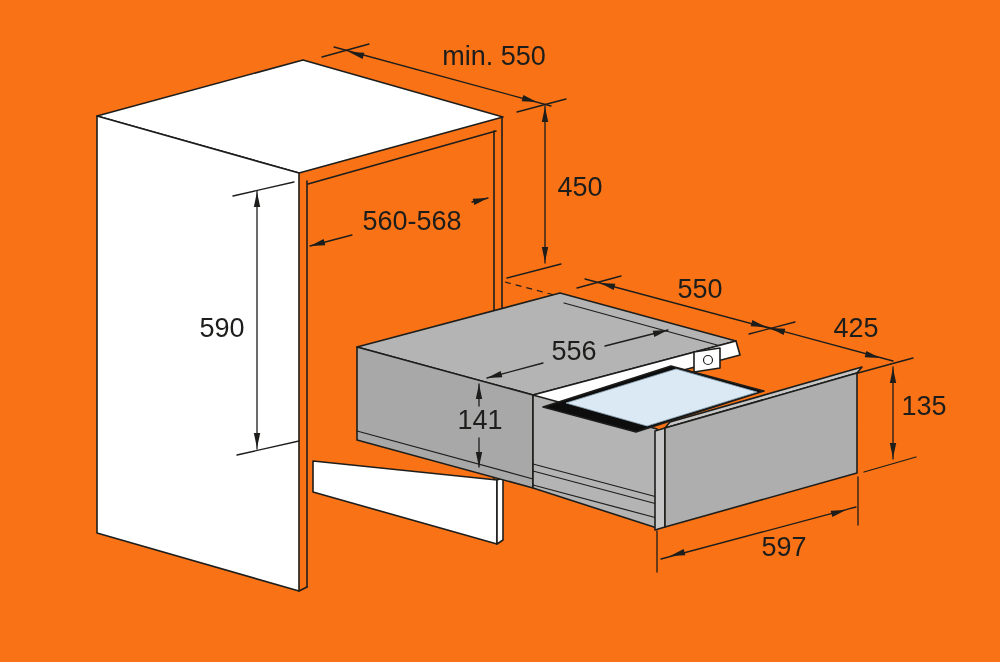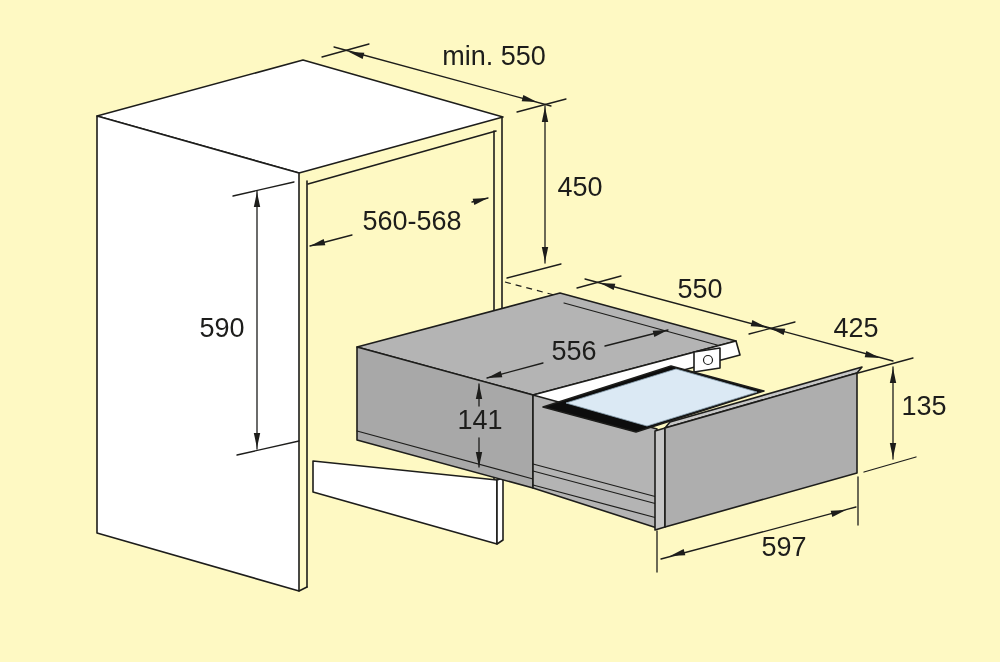--- a/index.html
+++ b/index.html
@@ -1,16 +1,16 @@
 <!DOCTYPE html>
 <html><head>
 <meta charset="utf-8">
 <style>
   html,body{margin:0;padding:0;background:#ffffff;}
-  .stage{position:relative;width:1000px;height:662px;background:#fef9c3;overflow:hidden;
+  .stage{position:relative;width:1000px;height:662px;background:#f97316;overflow:hidden;
          font-family:"Liberation Sans","DejaVu Sans",sans-serif;}
   svg{display:block}
   .ln{stroke:#1d1d1b;stroke-width:1.6;fill:none;stroke-linecap:round;stroke-linejoin:round;}
   .face{stroke:#1d1d1b;stroke-width:1.6;stroke-linejoin:round;}
   .thin{stroke:#1d1d1b;stroke-width:1.2;fill:none;stroke-linecap:round;}
   .dim{stroke:#1d1d1b;stroke-width:1.3;fill:none;stroke-linecap:round;}
   .dash{stroke:#1d1d1b;stroke-width:1.2;fill:none;stroke-dasharray:6 5;}
   .ah{stroke:none;}
   text.dimtxt{font-size:27px;fill:#1d1d1b;text-anchor:middle;dominant-baseline:middle;}
 </style>

